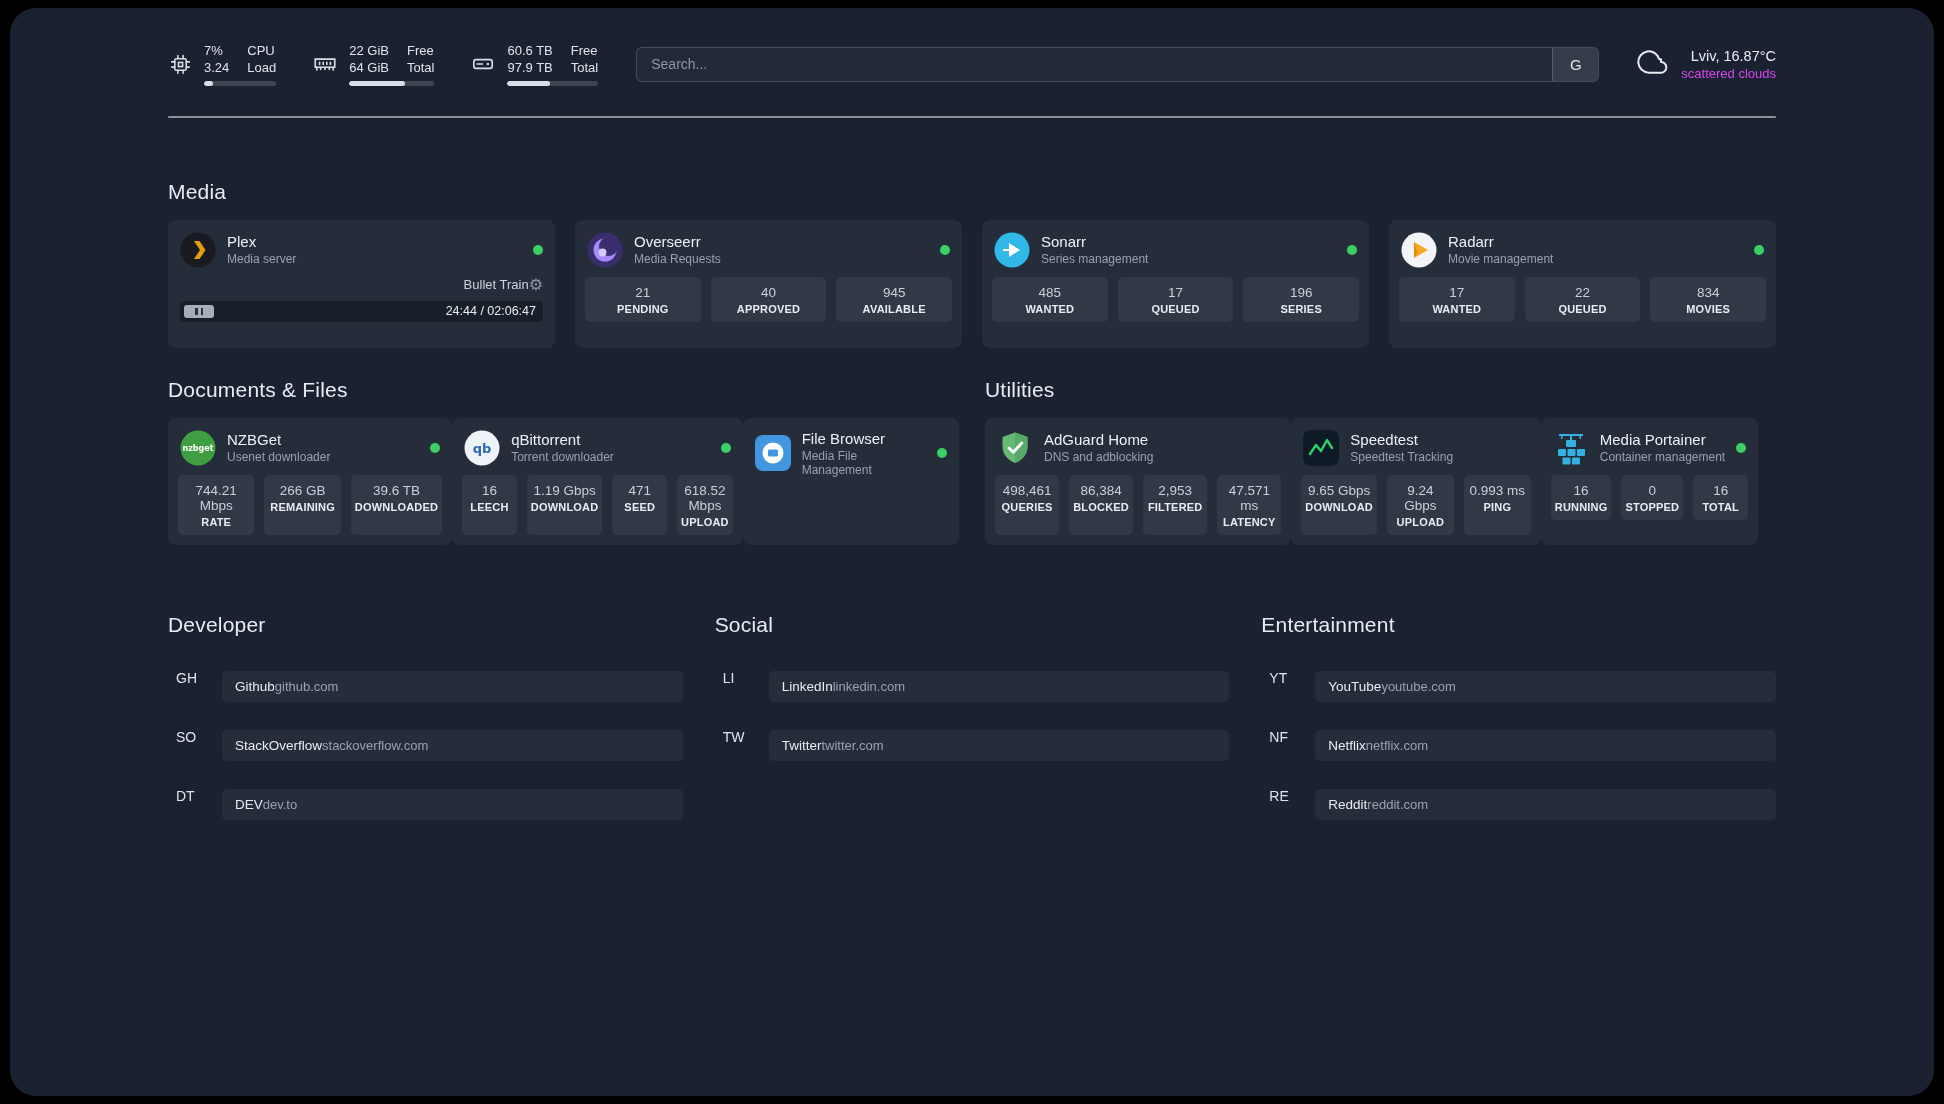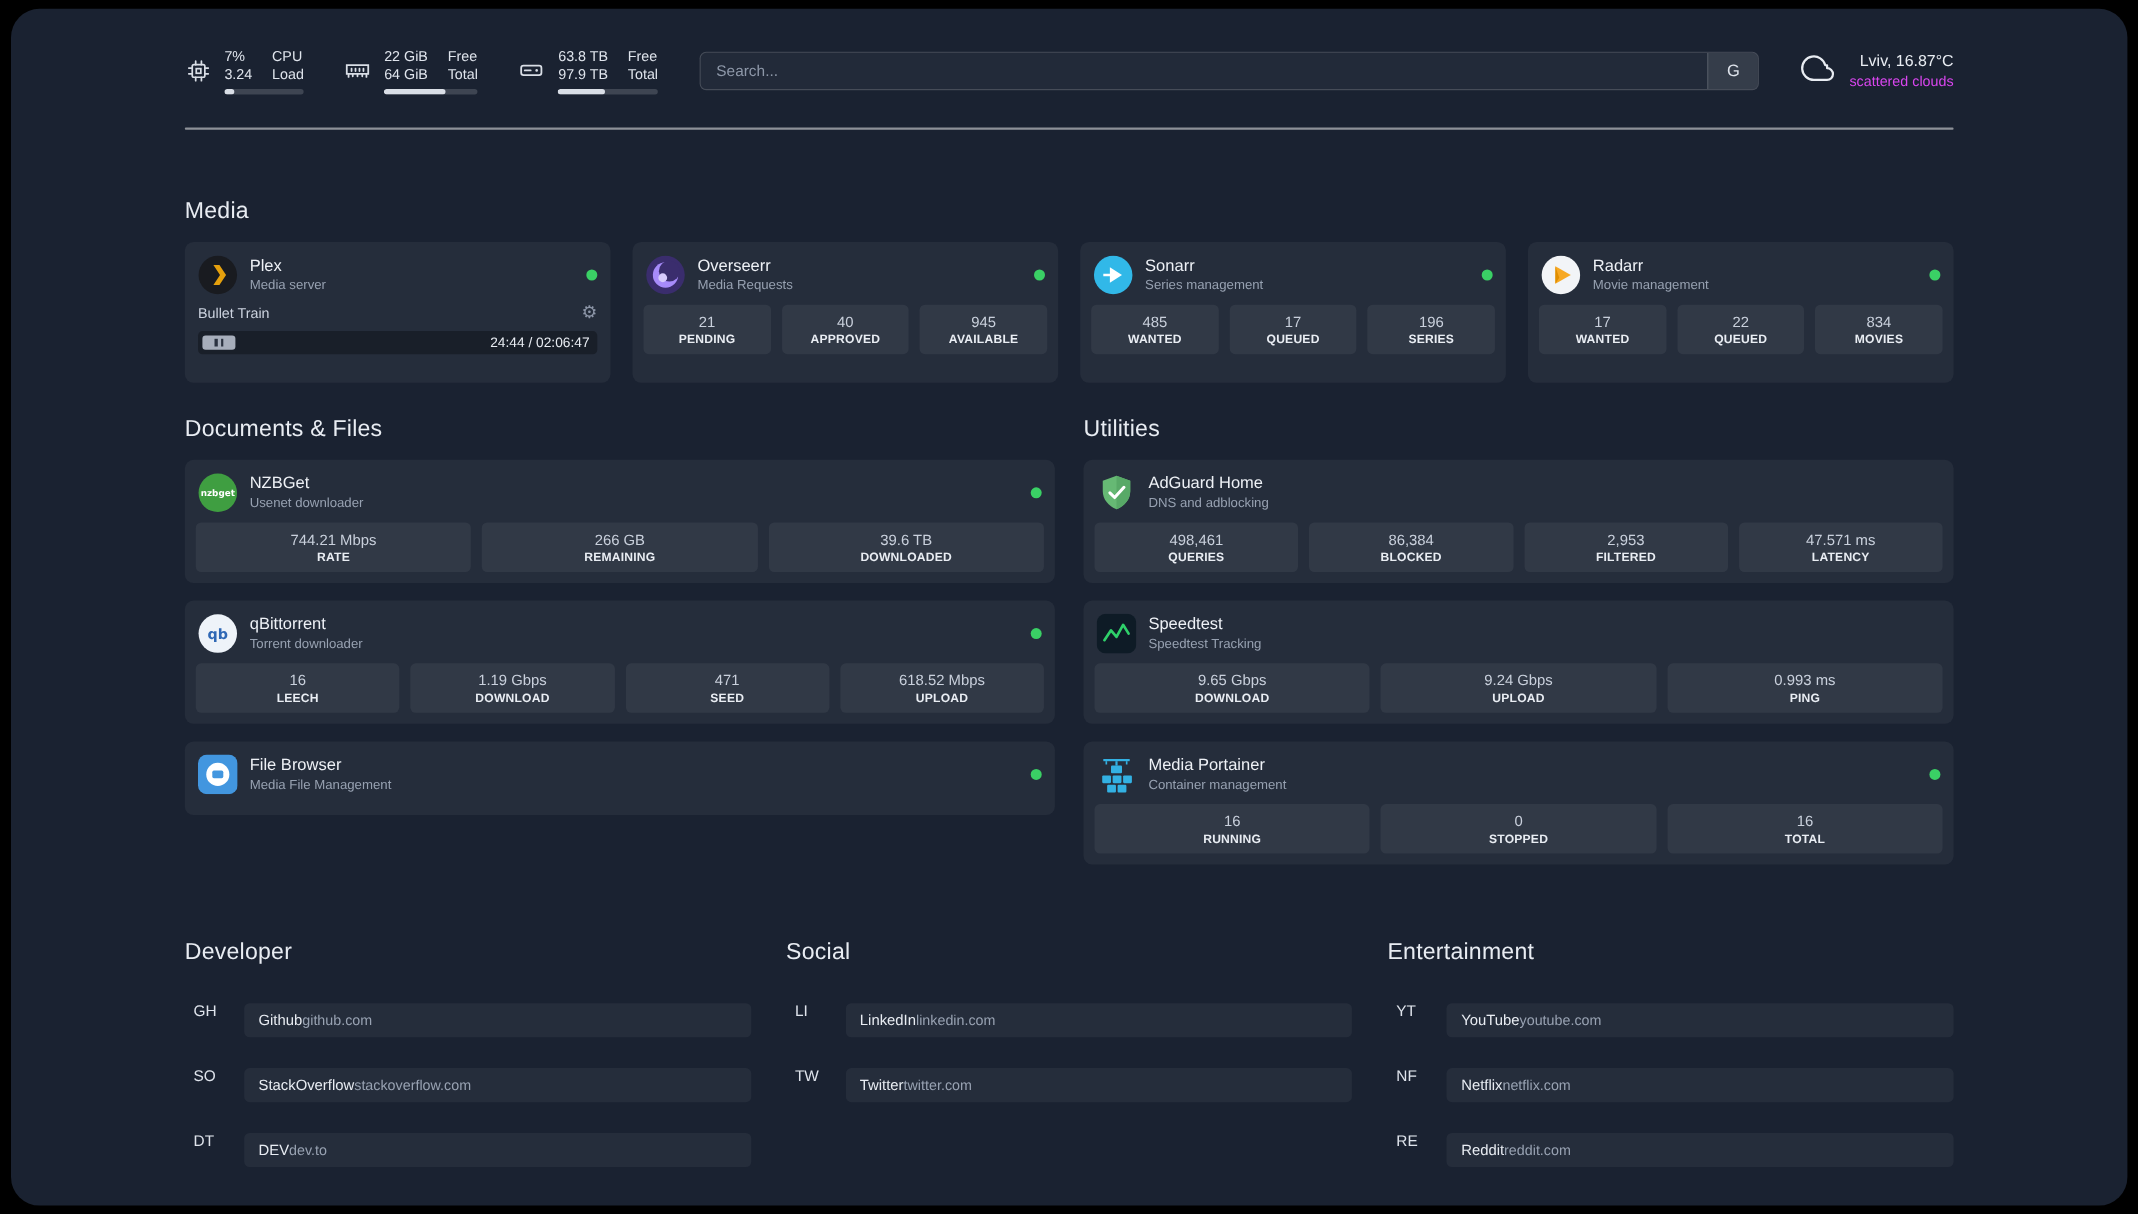--- a/index.html
+++ b/index.html
@@ -31,39 +31,39 @@
   .weather { display: flex; align-items: center; gap: 12px; }
   .wloc { font-size: 14.5px; color: #e9edf3; text-align: right; }
   .wcond { font-size: 13px; color: #d946ef; margin-top: 2px; }
   .divider { margin-top: 26px; height: 1.5px; background: rgba(255,255,255,0.5); border-radius: 1px; }
 
   
   .sec-title { font-size: 21px; font-weight: 500; color: #e8ecf2; letter-spacing: 0.2px; }
   .media-sec { margin-top: 62px; }
   .grid4 { margin-top: 16px; display: grid; grid-template-columns: repeat(4, 1fr); gap: 20px; }
   .twocol { margin-top: 30px; display: grid; grid-template-columns: 1fr 1fr; gap: 26px; align-items: start; }
-  .stack { margin-top: 16px; display: flex; flex-direction: column; gap: 16px; }
+  .stack { margin-top: 16px; display: flex; flex-direction: row; }
 
   
   .card { position: relative; background: rgba(255,255,255,0.05); border-radius: 8px; padding: 10px; cursor: pointer; }
   .grid4 .card { min-height: 128px; }
   .card-head { display: flex; align-items: center; gap: 11px; padding: 2px 2px 9px; }
   .svc-icon { width: 36px; height: 36px; flex: 0 0 36px; }
   .svc-icon svg { display: block; width: 36px; height: 36px; }
   .svc-name { font-size: 15px; color: #eef1f6; font-weight: 500; }
   .svc-sub { font-size: 12px; color: #97a1b1; margin-top: 2px; }
   .dot { margin-left: auto; width: 10px; height: 10px; border-radius: 50%; background: #3ad065; flex: 0 0 10px; }
   .stats { display: flex; gap: 10px; }
   .stat { flex: 1; background: rgba(255,255,255,0.06); border-radius: 5px; padding: 8px 4px 7px; text-align: center; }
   .stat-value { font-size: 13.5px; color: #c9d0dc; }
   .stat-label { font-size: 11px; font-weight: 700; color: #e9edf3; margin-top: 3px; letter-spacing: 0.2px; }
 
   
   .player { padding: 0 2px; }
-  .player-top { display: flex; align-items: center; justify-content: space-between; }
+  .player-top { display: flex; align-items: center; justify-content: flex-end; }
   .track { font-size: 13px; color: #ccd3df; }
   .gear { color: #8d96a8; font-size: 16px; cursor: pointer; line-height: 1; }
   .player-bar { margin-top: 8px; display: flex; align-items: center; background: rgba(0,0,0,0.3); border-radius: 4px; height: 21px; padding: 0 7px 0 4px; }
   .pause-pill { width: 30px; height: 13px; background: #a7aebb; border-radius: 3px; display: flex; align-items: center; justify-content: center; gap: 3px; cursor: pointer; }
   .pause-pill i { width: 2.5px; height: 7px; background: #2b3240; display: block; }
   .ptrack { flex: 1; }
   .ptime { font-size: 12.5px; color: #e9edf3; }
 
   
   .bookmarks { margin-top: 68px; display: grid; grid-template-columns: repeat(3, 1fr); gap: 32px; align-items: start; }
@@ -134,21 +134,21 @@
             <span class="res-icon">
               <svg viewBox="0 0 24 24" width="26" height="26" fill="none" stroke="#d9dee6" stroke-width="1.5" stroke-linecap="round">
                 <rect x="3.5" y="8" width="17" height="8" rx="2"></rect>
                 <circle cx="16.5" cy="12" r="1.1" fill="#d9dee6" stroke="none"></circle>
                 <path d="M6.5 12h5"></path>
               </svg>
             </span>
             <div class="res-body">
               <div class="res-cols">
                 <div class="res-col">
-                  <span>63.8 TB</span>
+                  <span>60.6 TB</span>
                   <span>97.9 TB</span>
                 </div>
                 <div class="res-col">
                   <span>Free</span>
                   <span>Total</span>
                 </div>
               </div>
               <div class="res-bar">
                 <i style="width: 47%;"></i>
               </div>

